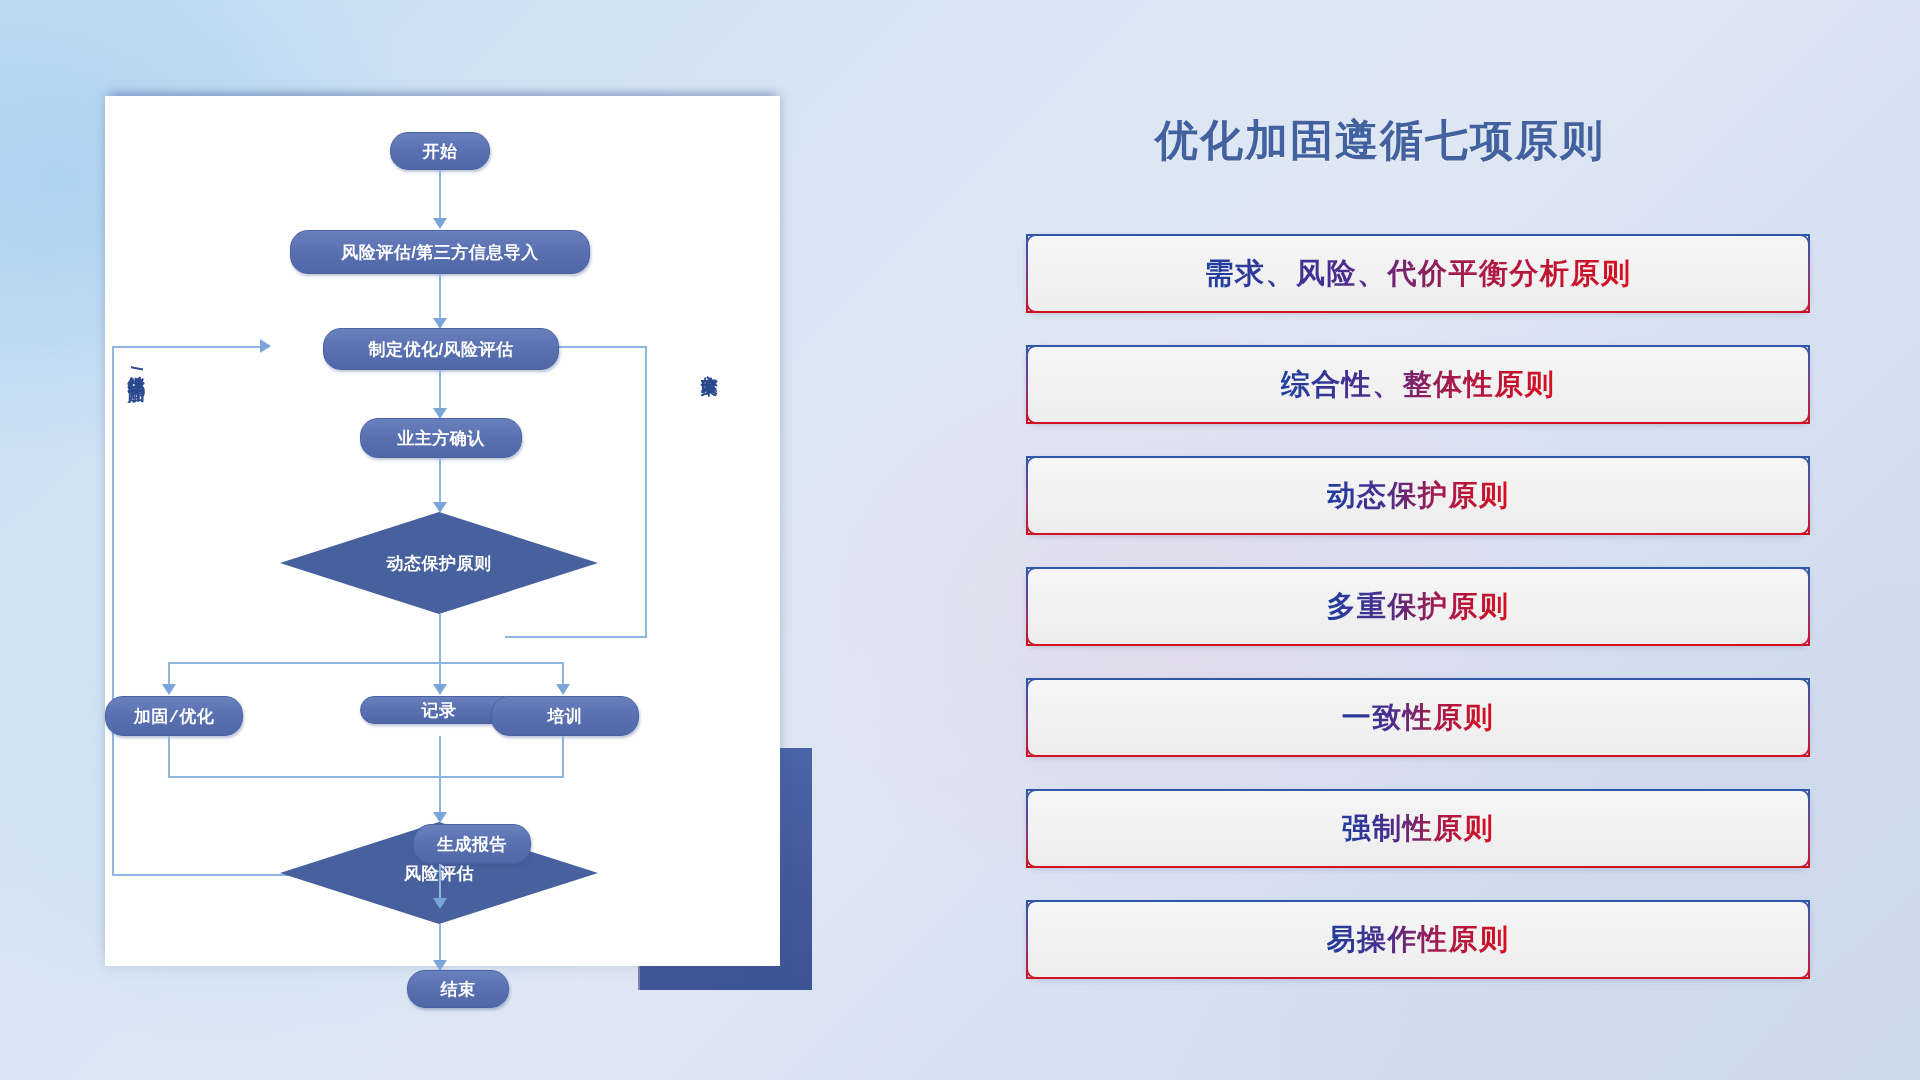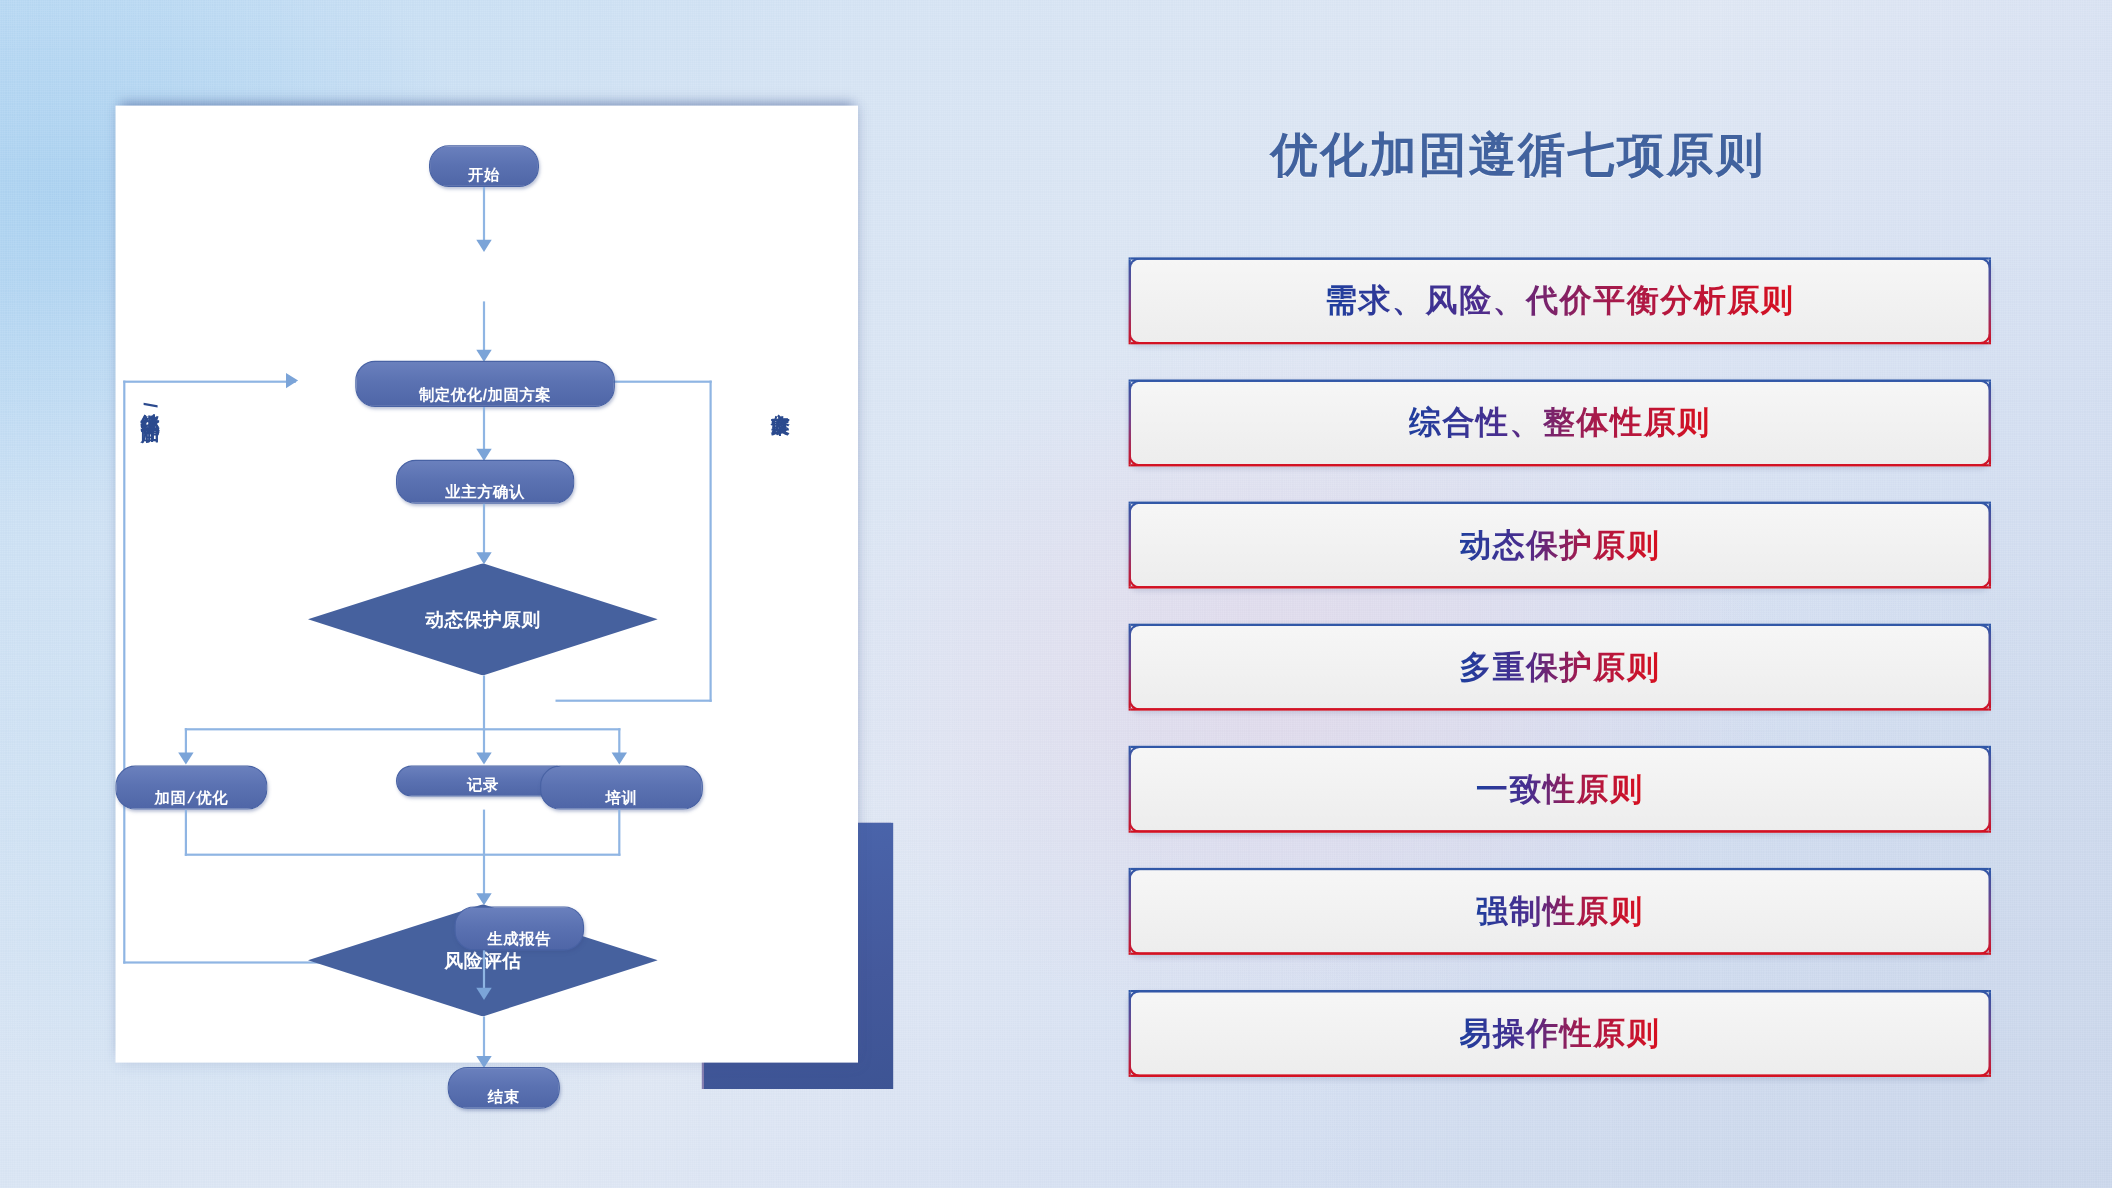--- a/index.html
+++ b/index.html
@@ -46,23 +46,23 @@
     box-shadow: 0 -6px 10px -4px rgba(70,92,150,.55), 2px 2px 12px rgba(70,92,150,.12);
   }
 
   
   .fbox {
     position: absolute;
     background: linear-gradient(180deg, #6a80bd 0%, #5b72b2 45%, #4f66a7 100%);
     border: 1px solid #4862a4;
     border-radius: 18px;
     color: #ffffff;
-    font-size: 14px;
-    font-weight: bold;
-    display: flex; align-items: flex-end; justify-content: center;
+    font-size: 17px;
+    font-weight: bold;
+    display: flex; align-items: center; justify-content: center;
     white-space: nowrap;
     box-shadow: 1px 2px 3px rgba(60,80,140,.35);
     letter-spacing: .5px;
   }
   .diamond {
     position: absolute;
     background: #46619e;
     clip-path: polygon(50% 0%, 100% 50%, 50% 100%, 0% 50%);
     color: #fff;
     font-size: 17px; font-weight: bold;
@@ -172,25 +172,28 @@
 
   <div class="vlabel slash" style="left:22px; top:266px;">继续优化/加固</div>
   <div class="vlabel" style="left:595px; top:266px;">方案修改</div>
 
   <div class="fbox" style="left:285px; top:36px; width:100px; height:38px;">
     <span>开始</span>
   </div>
   <div class="ln v" style="left:334px; top:74px; height:56px;"></div>
   <div class="arw down" style="left:328px; top:122px;"></div>
 
+  <div class="fbox" style="left:185px; top:134px; width:300px; height:44px;">
+    <span>风险评估/第三方信息导入</span>
+  </div>
   <div class="ln v" style="left:334px; top:178px; height:52px;"></div>
   <div class="arw down" style="left:328px; top:222px;"></div>
 
   <div class="fbox" style="left:218px; top:232px; width:236px; height:42px;">
-    <span>制定优化/加固方案</span>
+    <span>制定优化/风险评估</span>
   </div>
   <div class="ln v" style="left:334px; top:274px; height:46px;"></div>
   <div class="arw down" style="left:328px; top:312px;"></div>
 
   <div class="fbox" style="left:255px; top:322px; width:162px; height:40px;">
     <span>业主方确认</span>
   </div>
   <div class="ln v" style="left:334px; top:362px; height:52px;"></div>
   <div class="arw down" style="left:328px; top:406px;"></div>
 

